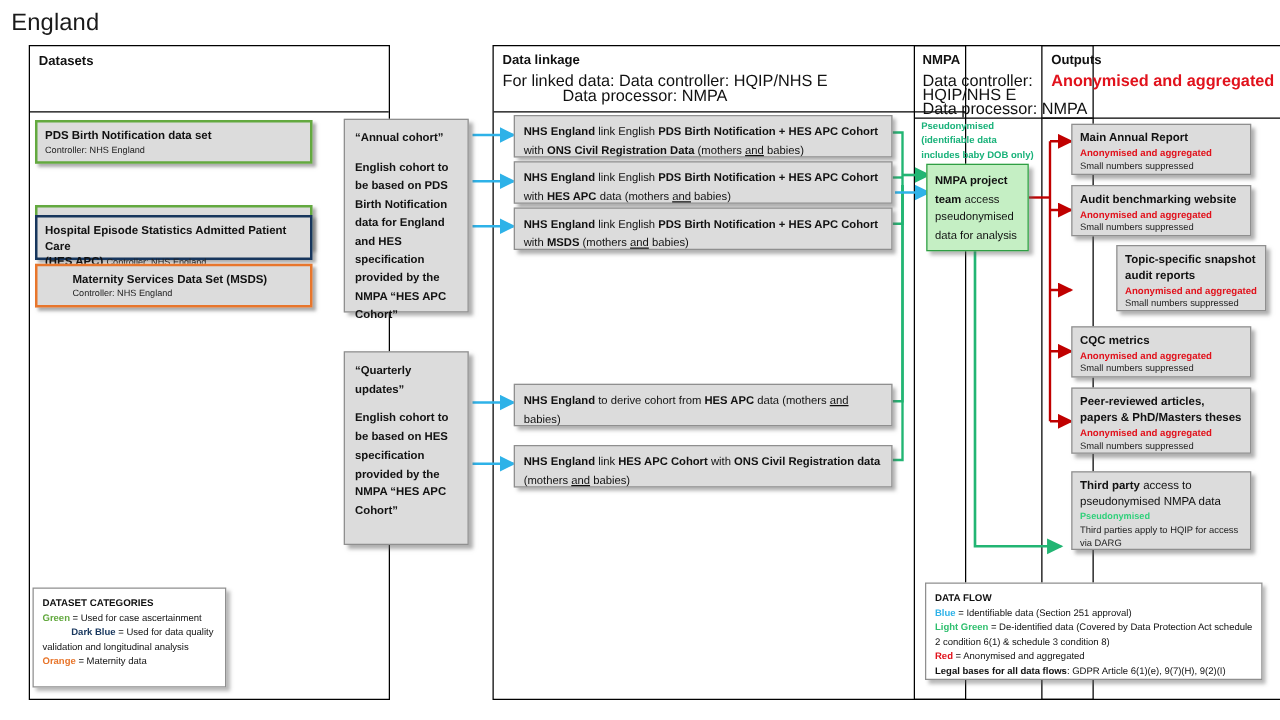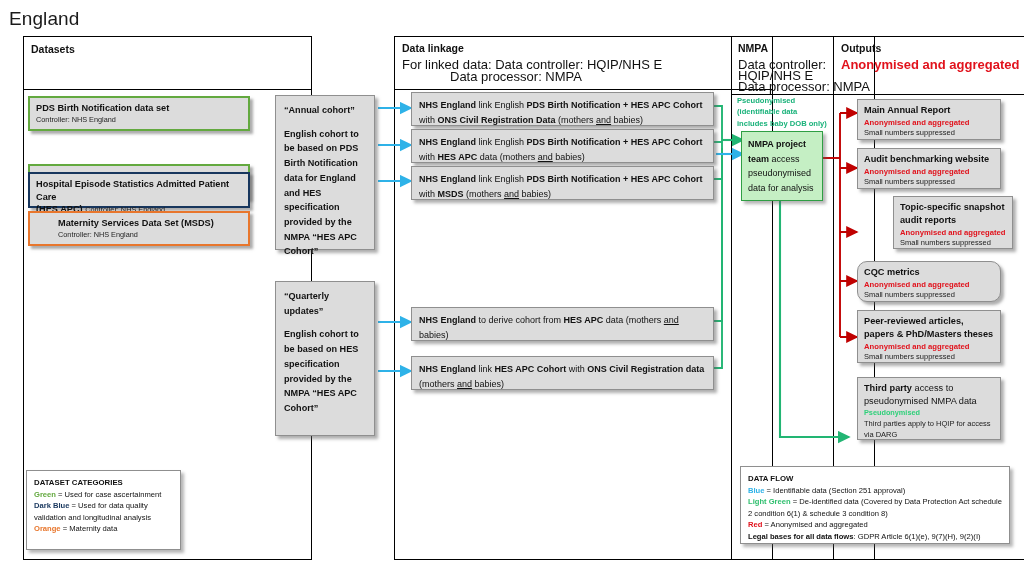--- a/index.html
+++ b/index.html
@@ -86,21 +86,21 @@
   
   .legend{
     position:absolute;background:#fff;
     border:1px solid #8f8f8f;
     box-shadow:3px 3px 3px rgba(95,95,95,.45);
     box-sizing:border-box;padding:6px 7px;
     font-size:7.6px;line-height:1.52;color:#111;
   }
   .legend .h{font-weight:bold;font-size:7.8px;}
   .sw-green{color:#63a93f;font-weight:bold;}
-  .sw-dblue{color:#17365d;font-weight:bold;}
+  .sw-dblue{color:#17365d;font-weight:bold;margin-left:23px;}
   .sw-orange{color:#e8762c;font-weight:bold;}
   .sw-blue{color:#2eb2e8;font-weight:bold;}
   .sw-lgreen{color:#2fbf6e;font-weight:bold;}
   .sw-red{color:#e1121c;font-weight:bold;}
   .legend b{font-weight:bold;}
 
   svg.wires{position:absolute;left:0;top:0;width:1024px;height:576px;pointer-events:none;}
 </style>
 </head>
 <body>
@@ -256,21 +256,21 @@
     <div class="r">Anonymised and aggregated</div>
     <div class="n">Small numbers suppressed</div>
   </div>
 
   <div class="out" style="left:857px;top:196px;width:120px;height:53px;margin-left:36px;">
     <div class="t">Topic-specific snapshot audit reports</div>
     <div class="r">Anonymised and aggregated</div>
     <div class="n">Small numbers suppressed</div>
   </div>
 
-  <div class="out" style="left:857px;top:261px;width:144px;height:41px;border-radius:10px;">
+  <div class="out" style="left:857px;top:261px;width:144px;height:41px;">
     <div class="t">CQC metrics</div>
     <div class="r">Anonymised and aggregated</div>
     <div class="n">Small numbers suppressed</div>
   </div>
 
   <div class="out" style="left:857px;top:310px;width:144px;height:53px;">
     <div class="t">Peer-reviewed articles, papers &amp; PhD/Masters theses</div>
     <div class="r">Anonymised and aggregated</div>
     <div class="n">Small numbers suppressed</div>
   </div>

